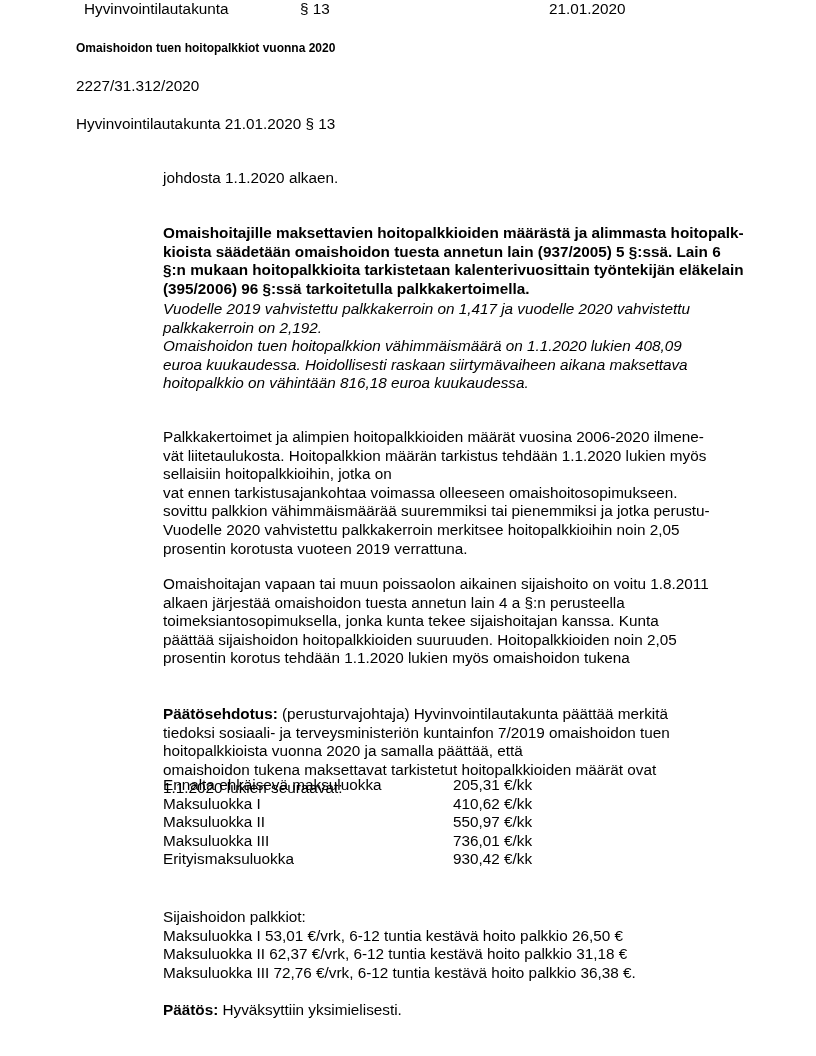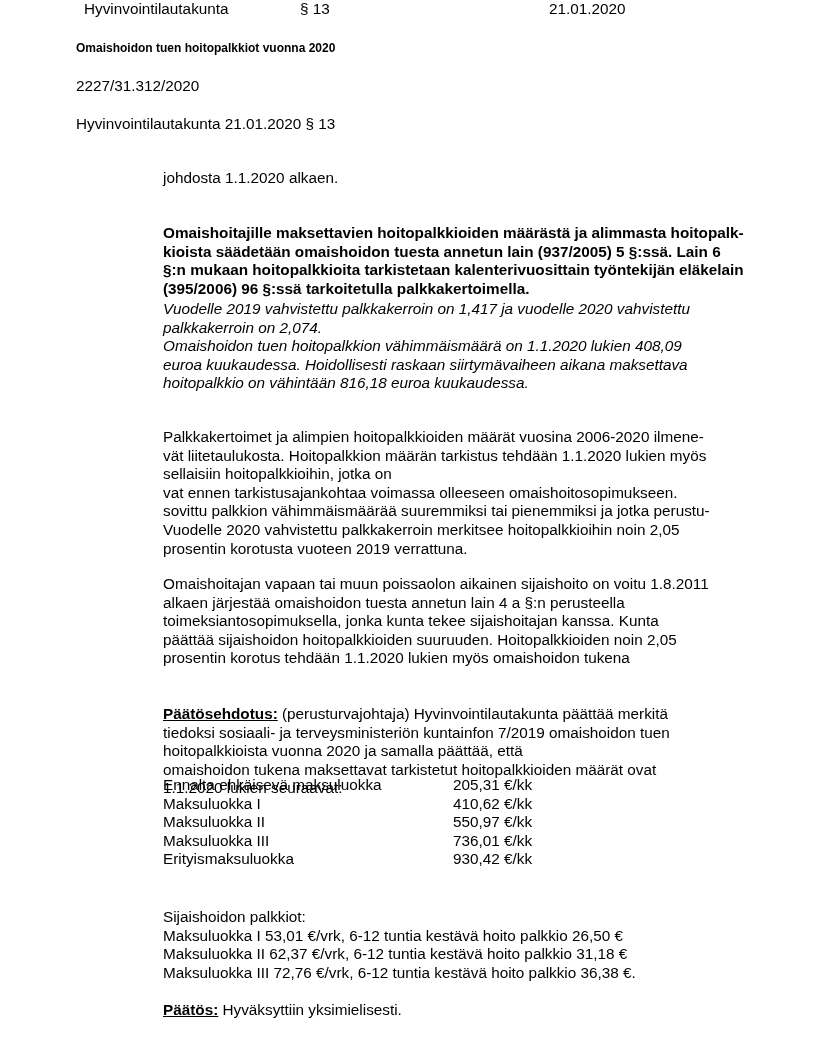--- a/index.html
+++ b/index.html
@@ -28,21 +28,21 @@
     #docnum { left: 76px; top: 76px; line-height: 19px; }
     #meeting { left: 76px; top: 114px; line-height: 19px; }
 
     .body-block {
       position: absolute;
       left: 163px;
       width: 600px;
       line-height: 18.6px;
     }
     .line { display: block; white-space: nowrap; height: 18.6px; }
-    .bold-u { font-weight: bold; text-decoration: underline; }
+    .bold-u { font-weight: bold; }
 
     #p1 { top: 169px; }
     #p2 { top: 224px; font-weight: bold; }
     #p3 { top: 300px; font-style: italic; }
     #p4 { top: 428px; }
     #p5 { top: 575px; }
     #p6 { top: 705px; }
 
     #fee-table { top: 776px; }
     .fee-row { display: block; height: 18.5px; position: relative; white-space: nowrap; }
@@ -71,21 +71,21 @@
 
   <div id="p2" class="body-block">
     <span class="line">Omaishoitajille maksettavien hoitopalkkioiden määrästä ja alimmasta hoitopalk-</span>
     <span class="line">kioista säädetään omaishoidon tuesta annetun lain (937/2005) 5 §:ssä. Lain 6</span>
     <span class="line">§:n mukaan hoitopalkkioita tarkistetaan kalenterivuosittain työntekijän eläkelain</span>
     <span class="line">(395/2006) 96 §:ssä tarkoitetulla palkkakertoimella.</span>
   </div>
 
   <div id="p3" class="body-block">
     <span class="line">Vuodelle 2019 vahvistettu palkkakerroin on 1,417 ja vuodelle 2020 vahvistettu</span>
-    <span class="line">palkkakerroin on 2,074.</span>
+    <span class="line">palkkakerroin on 2,192.</span>
     <span class="line">Omaishoidon tuen hoitopalkkion vähimmäismäärä on 1.1.2020 lukien 408,09</span>
     <span class="line">euroa kuukaudessa. Hoidollisesti raskaan siirtymävaiheen aikana maksettava</span>
     <span class="line">hoitopalkkio on vähintään 816,18 euroa kuukaudessa.</span>
   </div>
 
   <div id="p4" class="body-block">
     <span class="line">Palkkakertoimet ja alimpien hoitopalkkioiden määrät vuosina 2006-2020 ilmene-</span>
     <span class="line">vät liitetaulukosta. Hoitopalkkion määrän tarkistus tehdään 1.1.2020 lukien myös</span>
     <span class="line">sellaisiin hoitopalkkioihin, jotka on</span>
     <span class="line">vat ennen tarkistusajankohtaa voimassa olleeseen omaishoitosopimukseen.</span>

